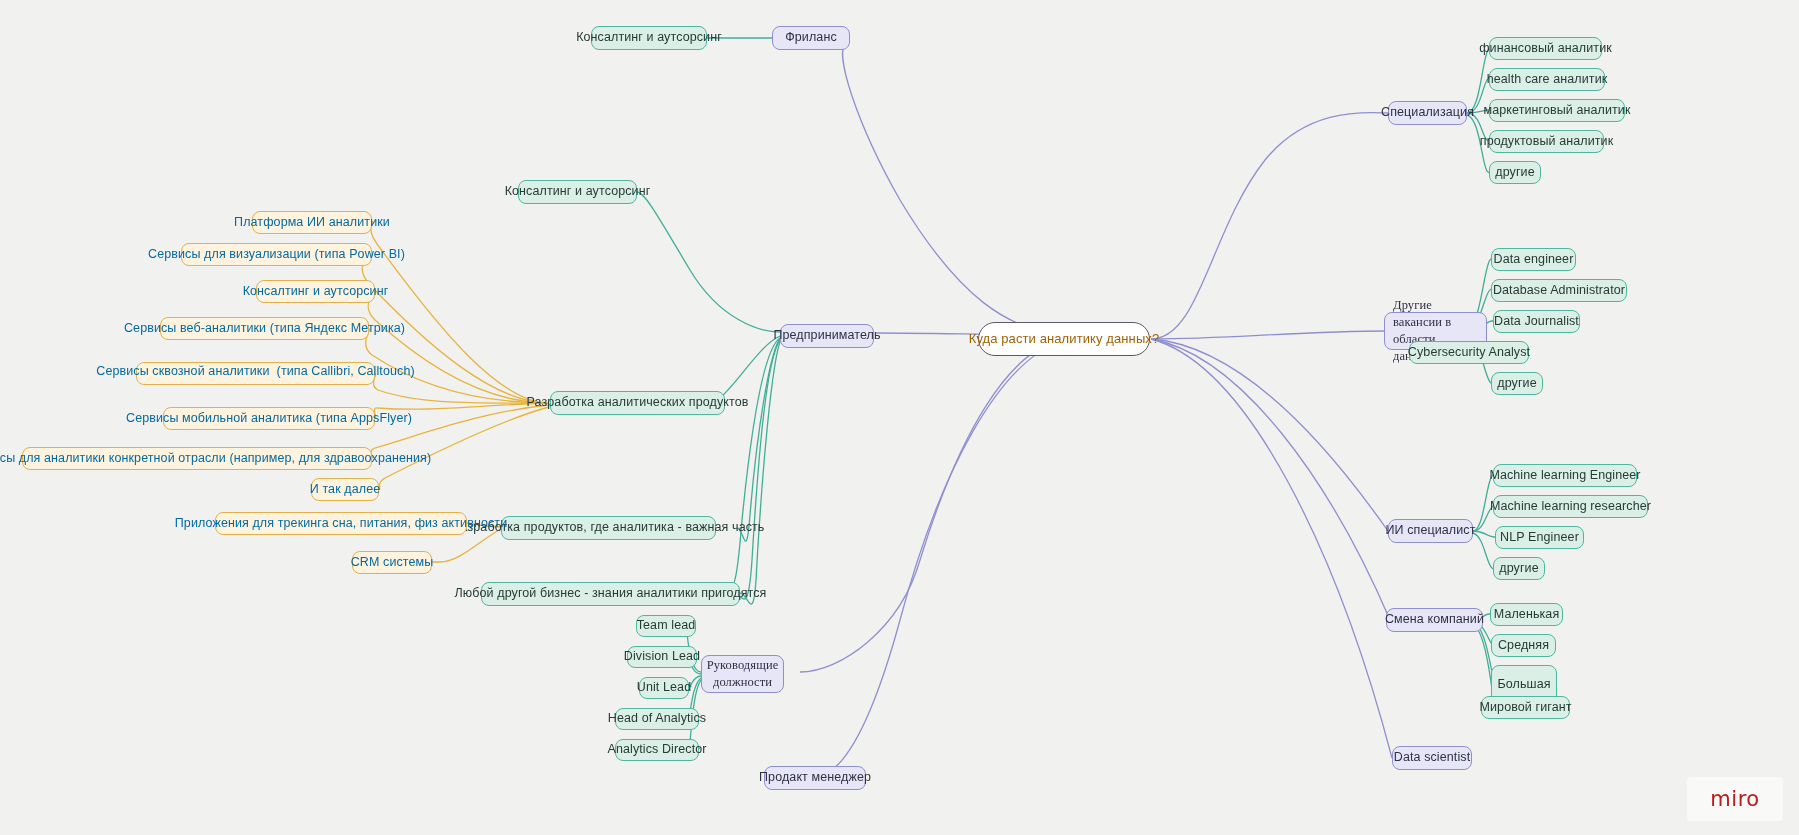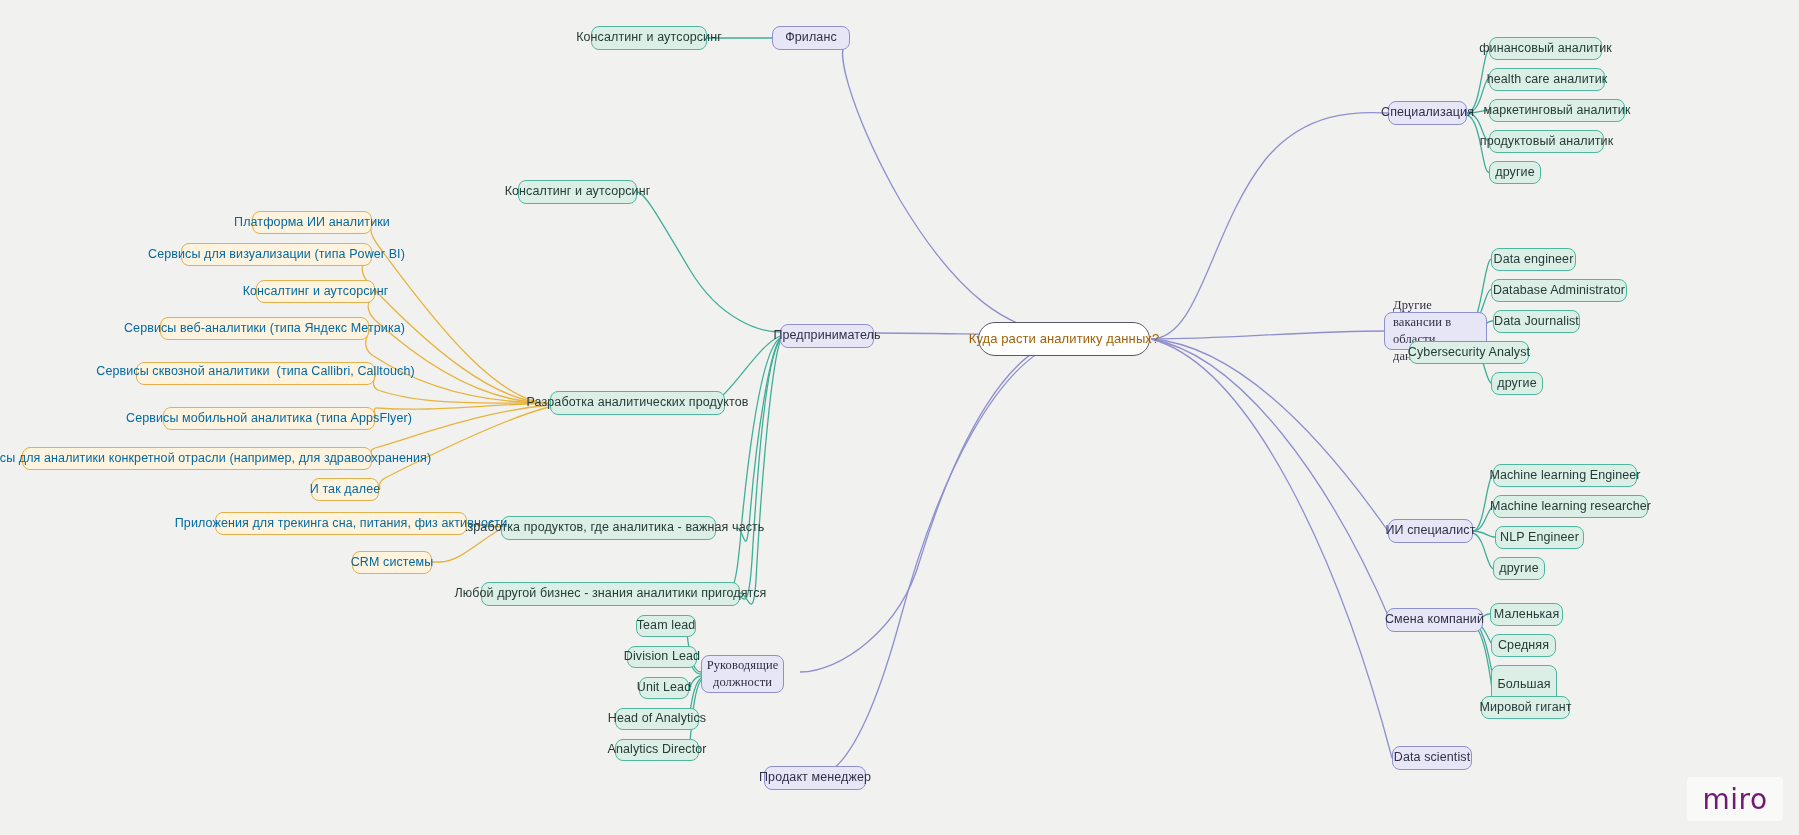--- a/index.html
+++ b/index.html
@@ -73,22 +73,22 @@
     position: absolute;
     right: 16px;
     bottom: 14px;
     width: 96px;
     height: 44px;
     background: rgba(255,255,255,0.55);
     border-radius: 4px;
     display: flex;
     align-items: center;
     justify-content: center;
-    color: #701a75;
-    font-size: 28px;
+    color: #b91c1c;
+    font-size: 21px;
     letter-spacing: 0.5px;
     font-family: "DejaVu Sans", sans-serif;
   }
 </style>
 </head>
 <body>
 
 <div id="canvas">
 
   <svg id="links" viewBox="0 0 1799 835" xmlns="http://www.w3.org/2000/svg">

